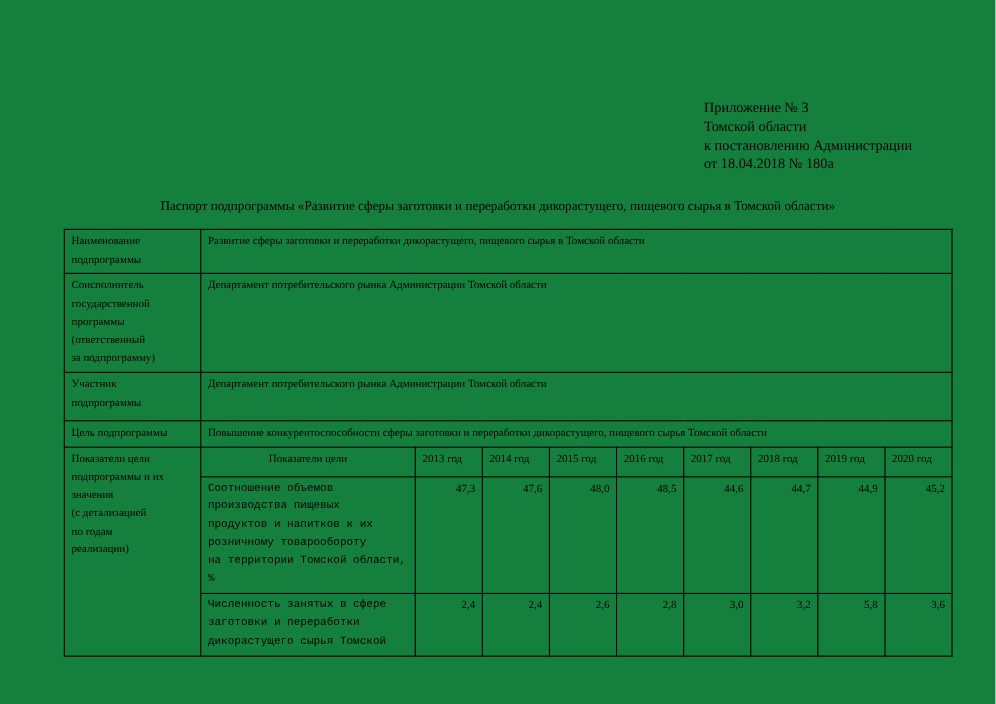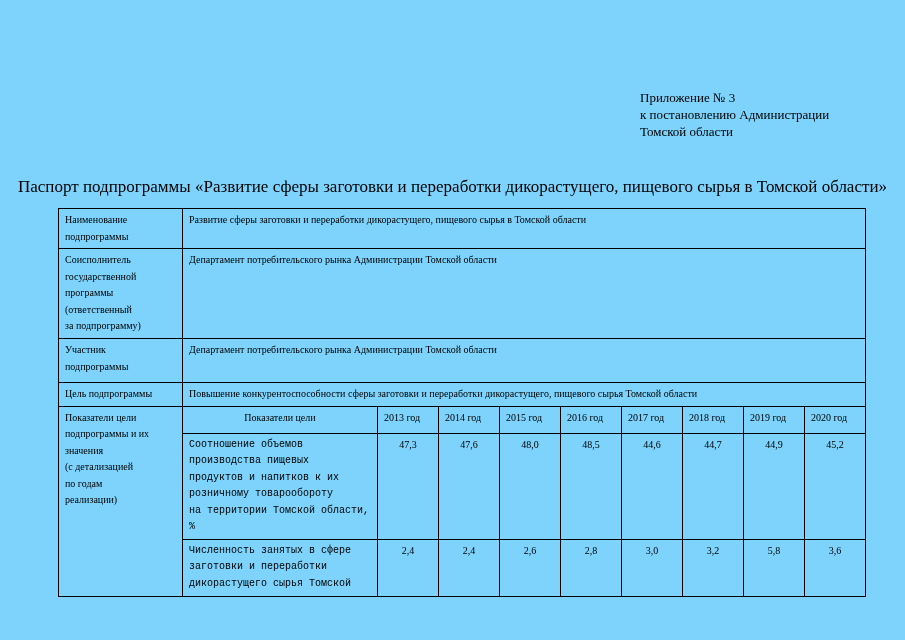--- a/index.html
+++ b/index.html
@@ -4,40 +4,40 @@
 <style>
   html, body {
     margin: 0;
     padding: 0;
     background: #ffffff;
   }
   .page {
     position: relative;
     width: 905px;
     height: 640px;
-    background: #7dd3fc;
+    background: #15803d;
     color: #000000;
     font-family: "Liberation Serif", "DejaVu Serif", serif;
     overflow: hidden;
   }
   .doc-header {
     position: absolute;
     left: 640px;
     top: 89px;
     font-size: 13px;
     line-height: 17px;
     white-space: nowrap;
   }
   .doc-title {
     position: absolute;
     left: 0;
     top: 178px;
     width: 100%;
     text-align: center;
-    font-size: 17px;
+    font-size: 12px;
     line-height: 18px;
   }
   table.passport {
     position: absolute;
     left: 58px;
     top: 208px;
     border-collapse: collapse;
     table-layout: fixed;
     width: 733px;
     font-size: 10px;
@@ -67,34 +67,35 @@
     padding: 2px 2px;
     white-space: nowrap;
   }
   td.ind-name {
     white-space: pre-line;
     line-height: 16px;
     padding: 3px 3px 3px 6px;
     font-family: Liberation Mono, monospace;
   }
   td.num {
-    text-align: center;
+    text-align: right;
     vertical-align: top;
     padding-top: 4px;
   }
 </style>
 </head>
 <body>
 
 <div class="page">
 
   <div class="doc-header">
     <div>Приложение № 3</div>
+    <div>Томской области</div>
     <div>к постановлению Администрации</div>
-    <div>Томской области</div>
+    <div>от 18.04.2018 № 180а</div>
   </div>
 
   <div class="doc-title">Паспорт подпрограммы «Развитие сферы заготовки и переработки дикорастущего, пищевого сырья в Томской области»</div>
 
   <table class="passport">
     <colgroup>
       <col style="width:124px">
       <col style="width:195px">
       <col style="width:61px">
         <col style="width:61px">

